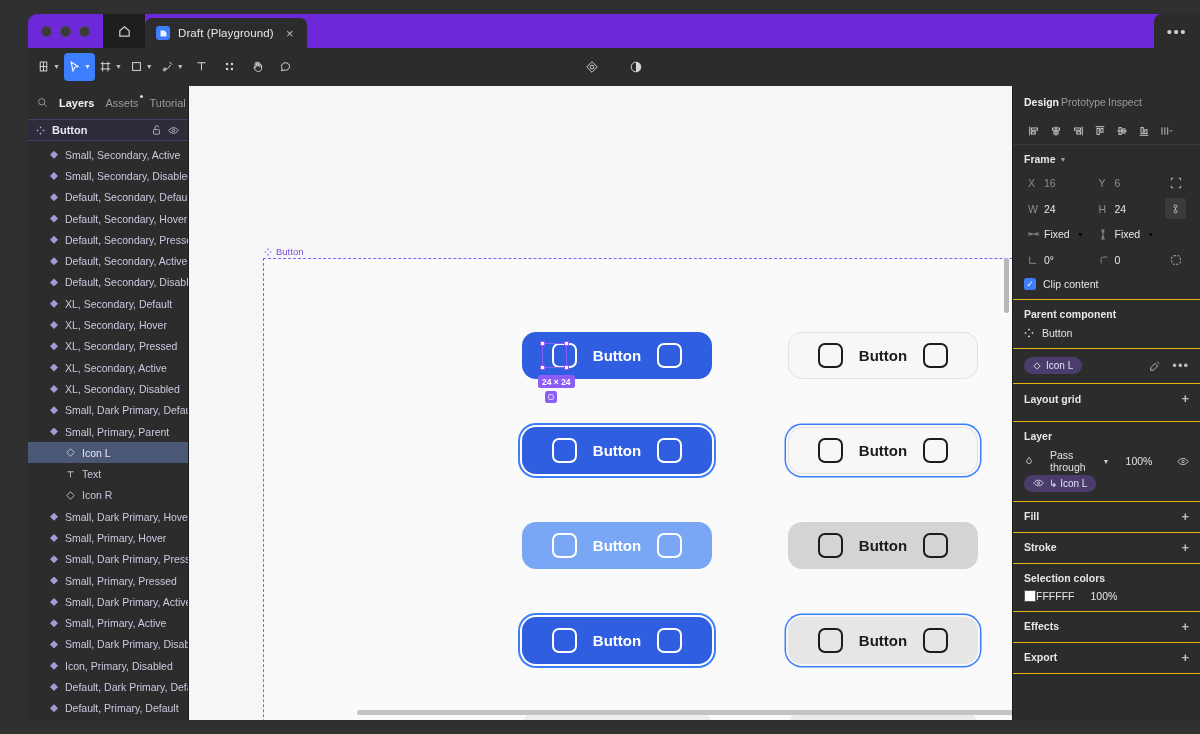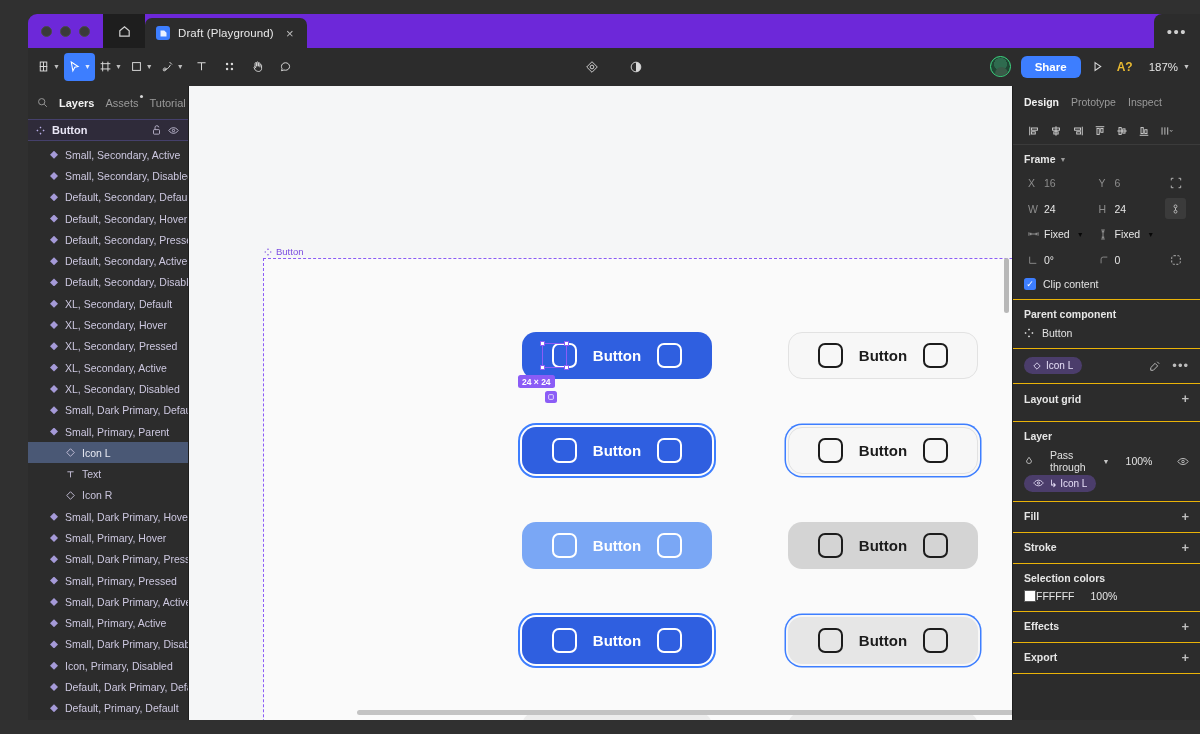--- a/index.html
+++ b/index.html
@@ -281,21 +281,21 @@
   
   #right-panel {
     width: 188px; flex: none;
     background: #2c2c2c;
     border-left: 1px solid #1e1e1e;
     display: flex; flex-direction: column;
     min-height: 0; overflow: hidden;
   }
   #rp-tabs {
     height: 32px; flex: none;
-    display: flex; align-items: center; gap: 12px;
+    display: flex; align-items: center; gap: 2px;
     padding: 0 11px;
     font-size: 10.5px; color: #9a9a9a;
   }
   #rp-tabs .rt.active { color: #f2f2f2; font-weight: 700; }
   #align-row {
     height: 27px; flex: none;
     display: flex; align-items: center; gap: 0;
     padding: 0 10px;
     border-bottom: 1px solid #3b3b3b;
   }
@@ -473,34 +473,20 @@
         </svg>
       </div>
       <div class="tbtn">
         <svg width="14" height="14" viewBox="0 0 18 18">
           <circle cx="9" cy="9" r="6.2" fill="none" stroke="#d8d8d8" stroke-width="1.2"></circle>
           <path d="M9 2.8a6.2 6.2 0 0 1 0 12.4z" fill="#d8d8d8"></path>
         </svg>
       </div>
     </div>
 
-    <div id="toolbar-right">
-      <div id="avatar"></div>
-      <div id="share-btn">Share</div>
-      <div id="present-btn">
-        <svg width="13" height="13" viewBox="0 0 16 16" fill="none" stroke="currentColor" stroke-width="1.3">
-          <path d="M5 3.2 12 8l-7 4.8z"></path>
-        </svg>
-      </div>
-      <div id="ai-btn">A?</div>
-      <div id="zoom-btn">
-        <span>187%</span>
-        <span class="caret">▼</span>
-      </div>
-    </div>
   </div>
 
   <div id="body-row">
 
     <div id="left-panel">
       <div id="lp-tabs">
         <span>
           <svg width="11" height="11" viewBox="0 0 14 14" fill="none" stroke="#9a9a9a" stroke-width="1.2">
             <circle cx="6" cy="6" r="4"></circle>
                 <path d="M9.2 9.2 12.5 12.5"></path>
@@ -721,21 +707,21 @@
             <div class="demo-btn v-primary-dis" style="left: 333px; top: 626px; width: 190px; height: 47px;"></div>
             <div class="demo-btn v-neutral-dis" style="left: 599px; top: 626px; width: 190px; height: 47px;"></div>
           </div>
 
       <div id="sel-box" style="left: 353px; top: 257px; width: 25px; height: 25px;">
         <div class="handle" style="left:-3px;top:-3px"></div>
         <div class="handle" style="right:-3px;top:-3px"></div>
         <div class="handle" style="left:-3px;bottom:-3px"></div>
         <div class="handle" style="right:-3px;bottom:-3px"></div>
       </div>
-      <div id="sel-size" style="left: 329px; top: 289px;">24 × 24</div>
+      <div id="sel-size" style="left: 349px; top: 289px;">24 × 24</div>
       <div id="sel-badge" style="left: 356px; top: 305px;">
         <svg width="8" height="8" viewBox="0 0 12 12" fill="none" stroke="#fff" stroke-width="1.1">
           <rect x="2.5" y="2.5" width="7" height="7" rx="1.2"></rect>
         </svg>
       </div>
 
       <div id="cv-scroll-v"></div>
       <div id="cv-scroll-h"></div>
     </div>
 

